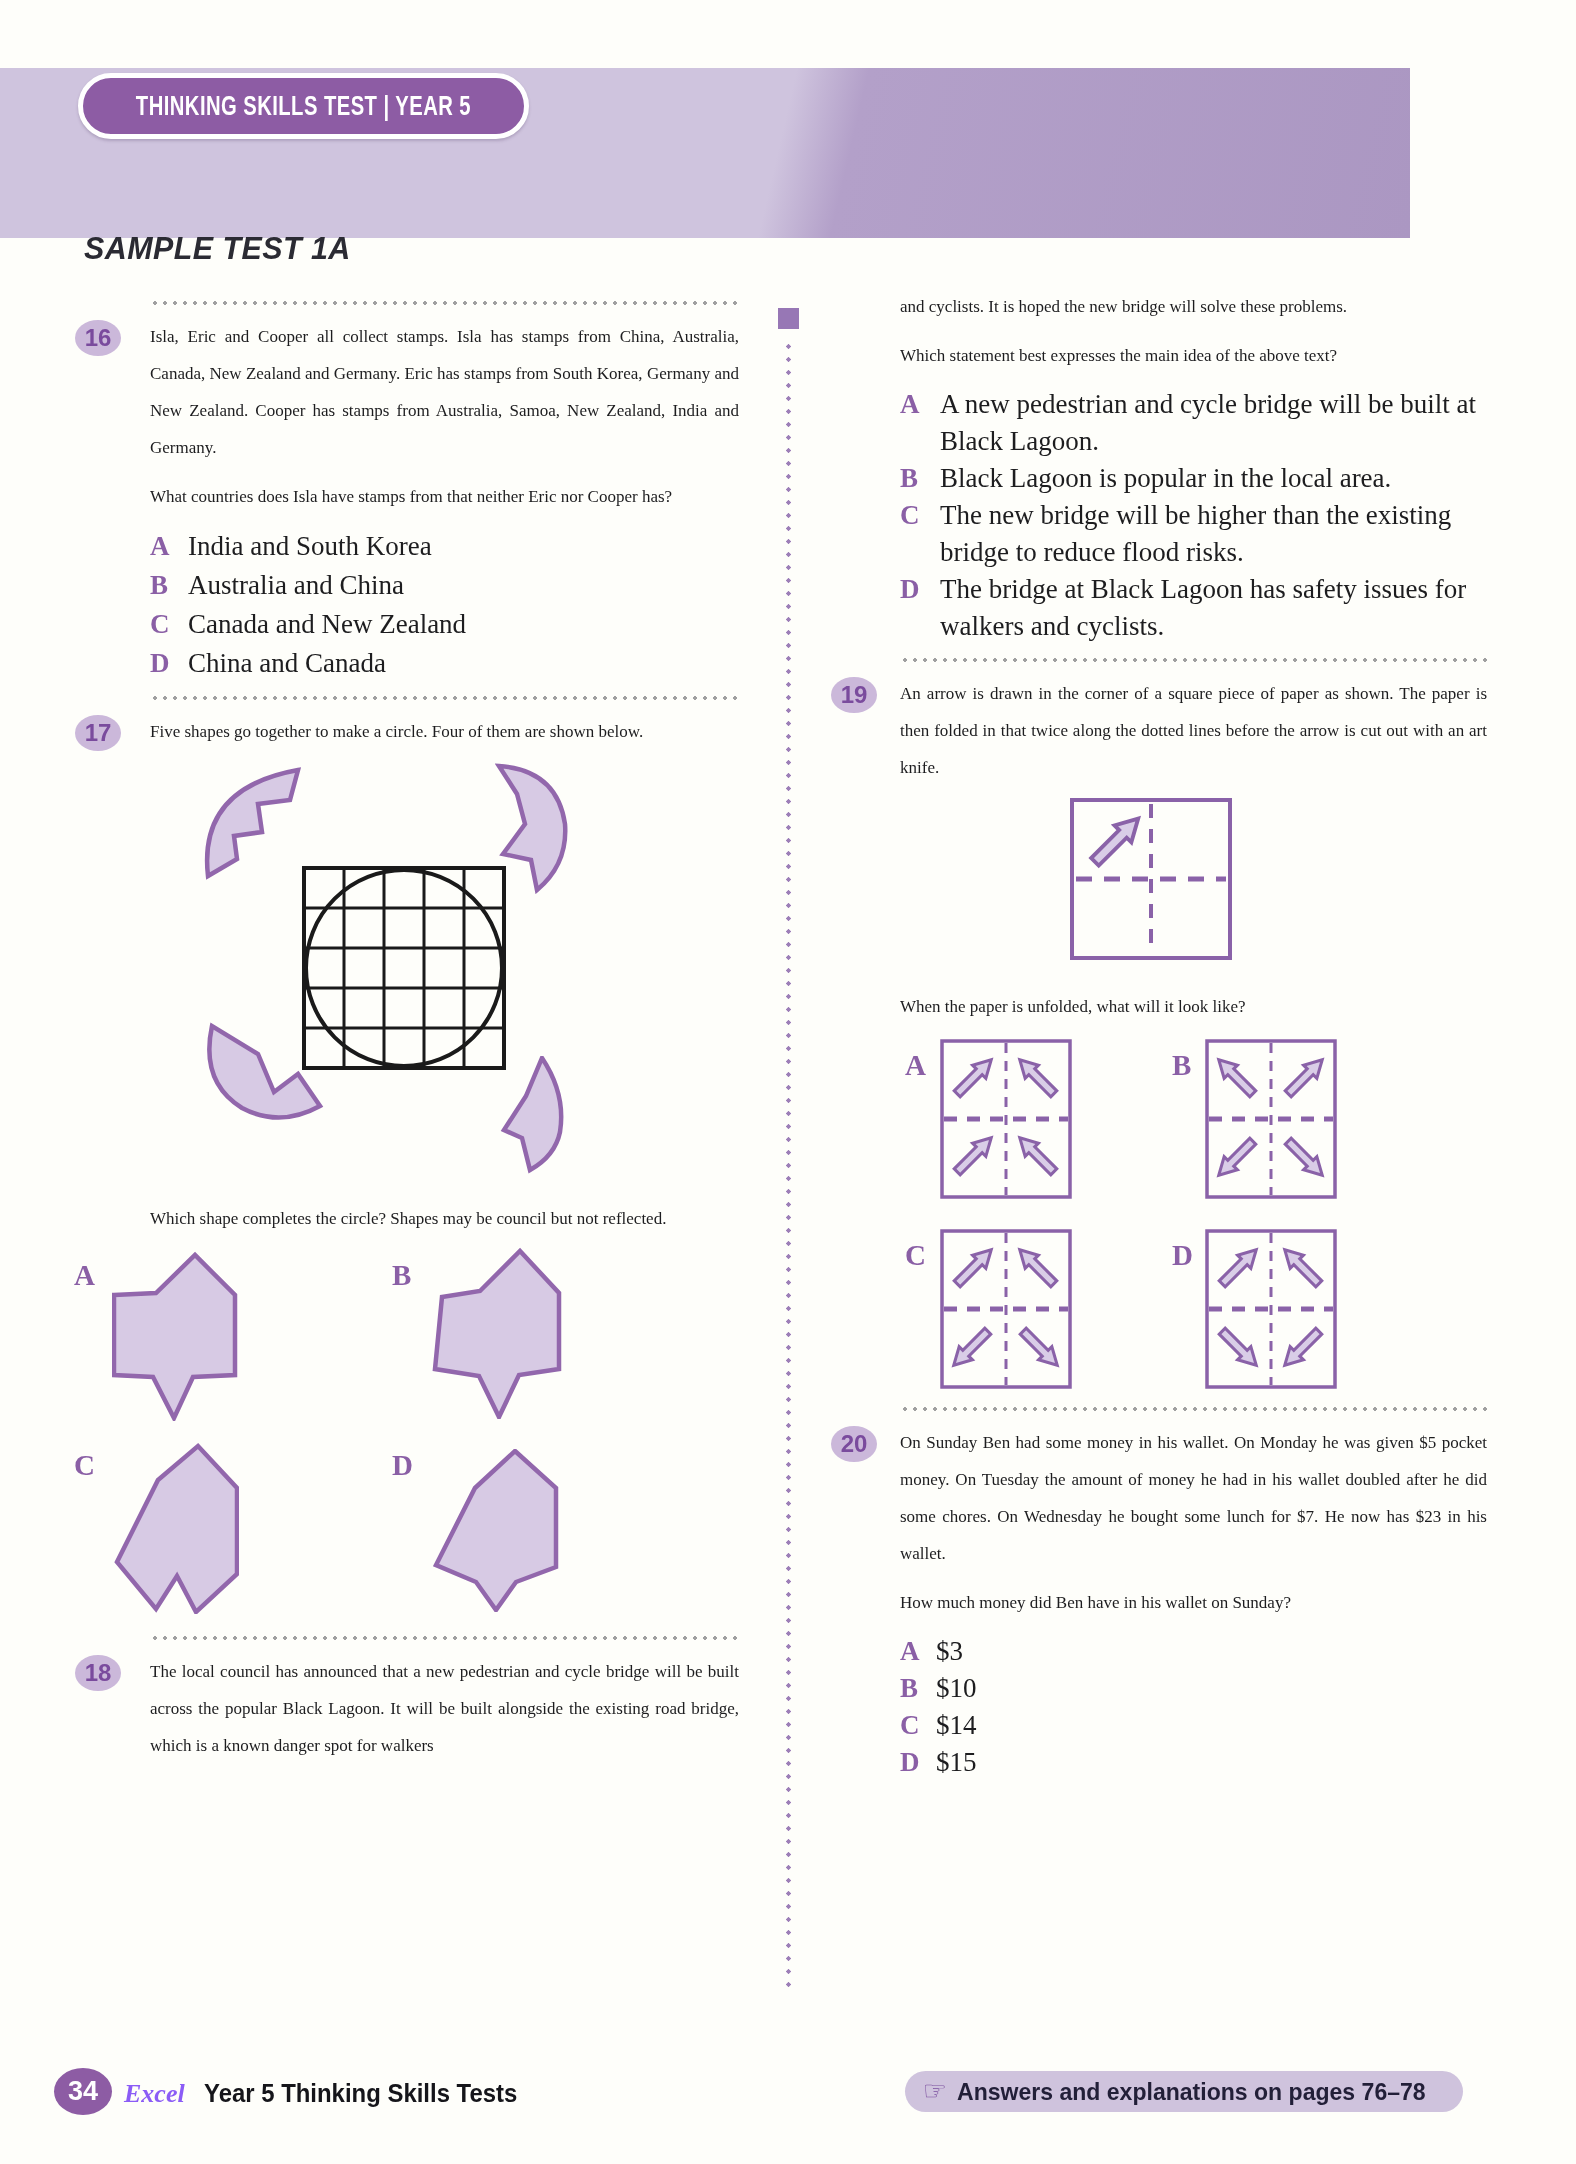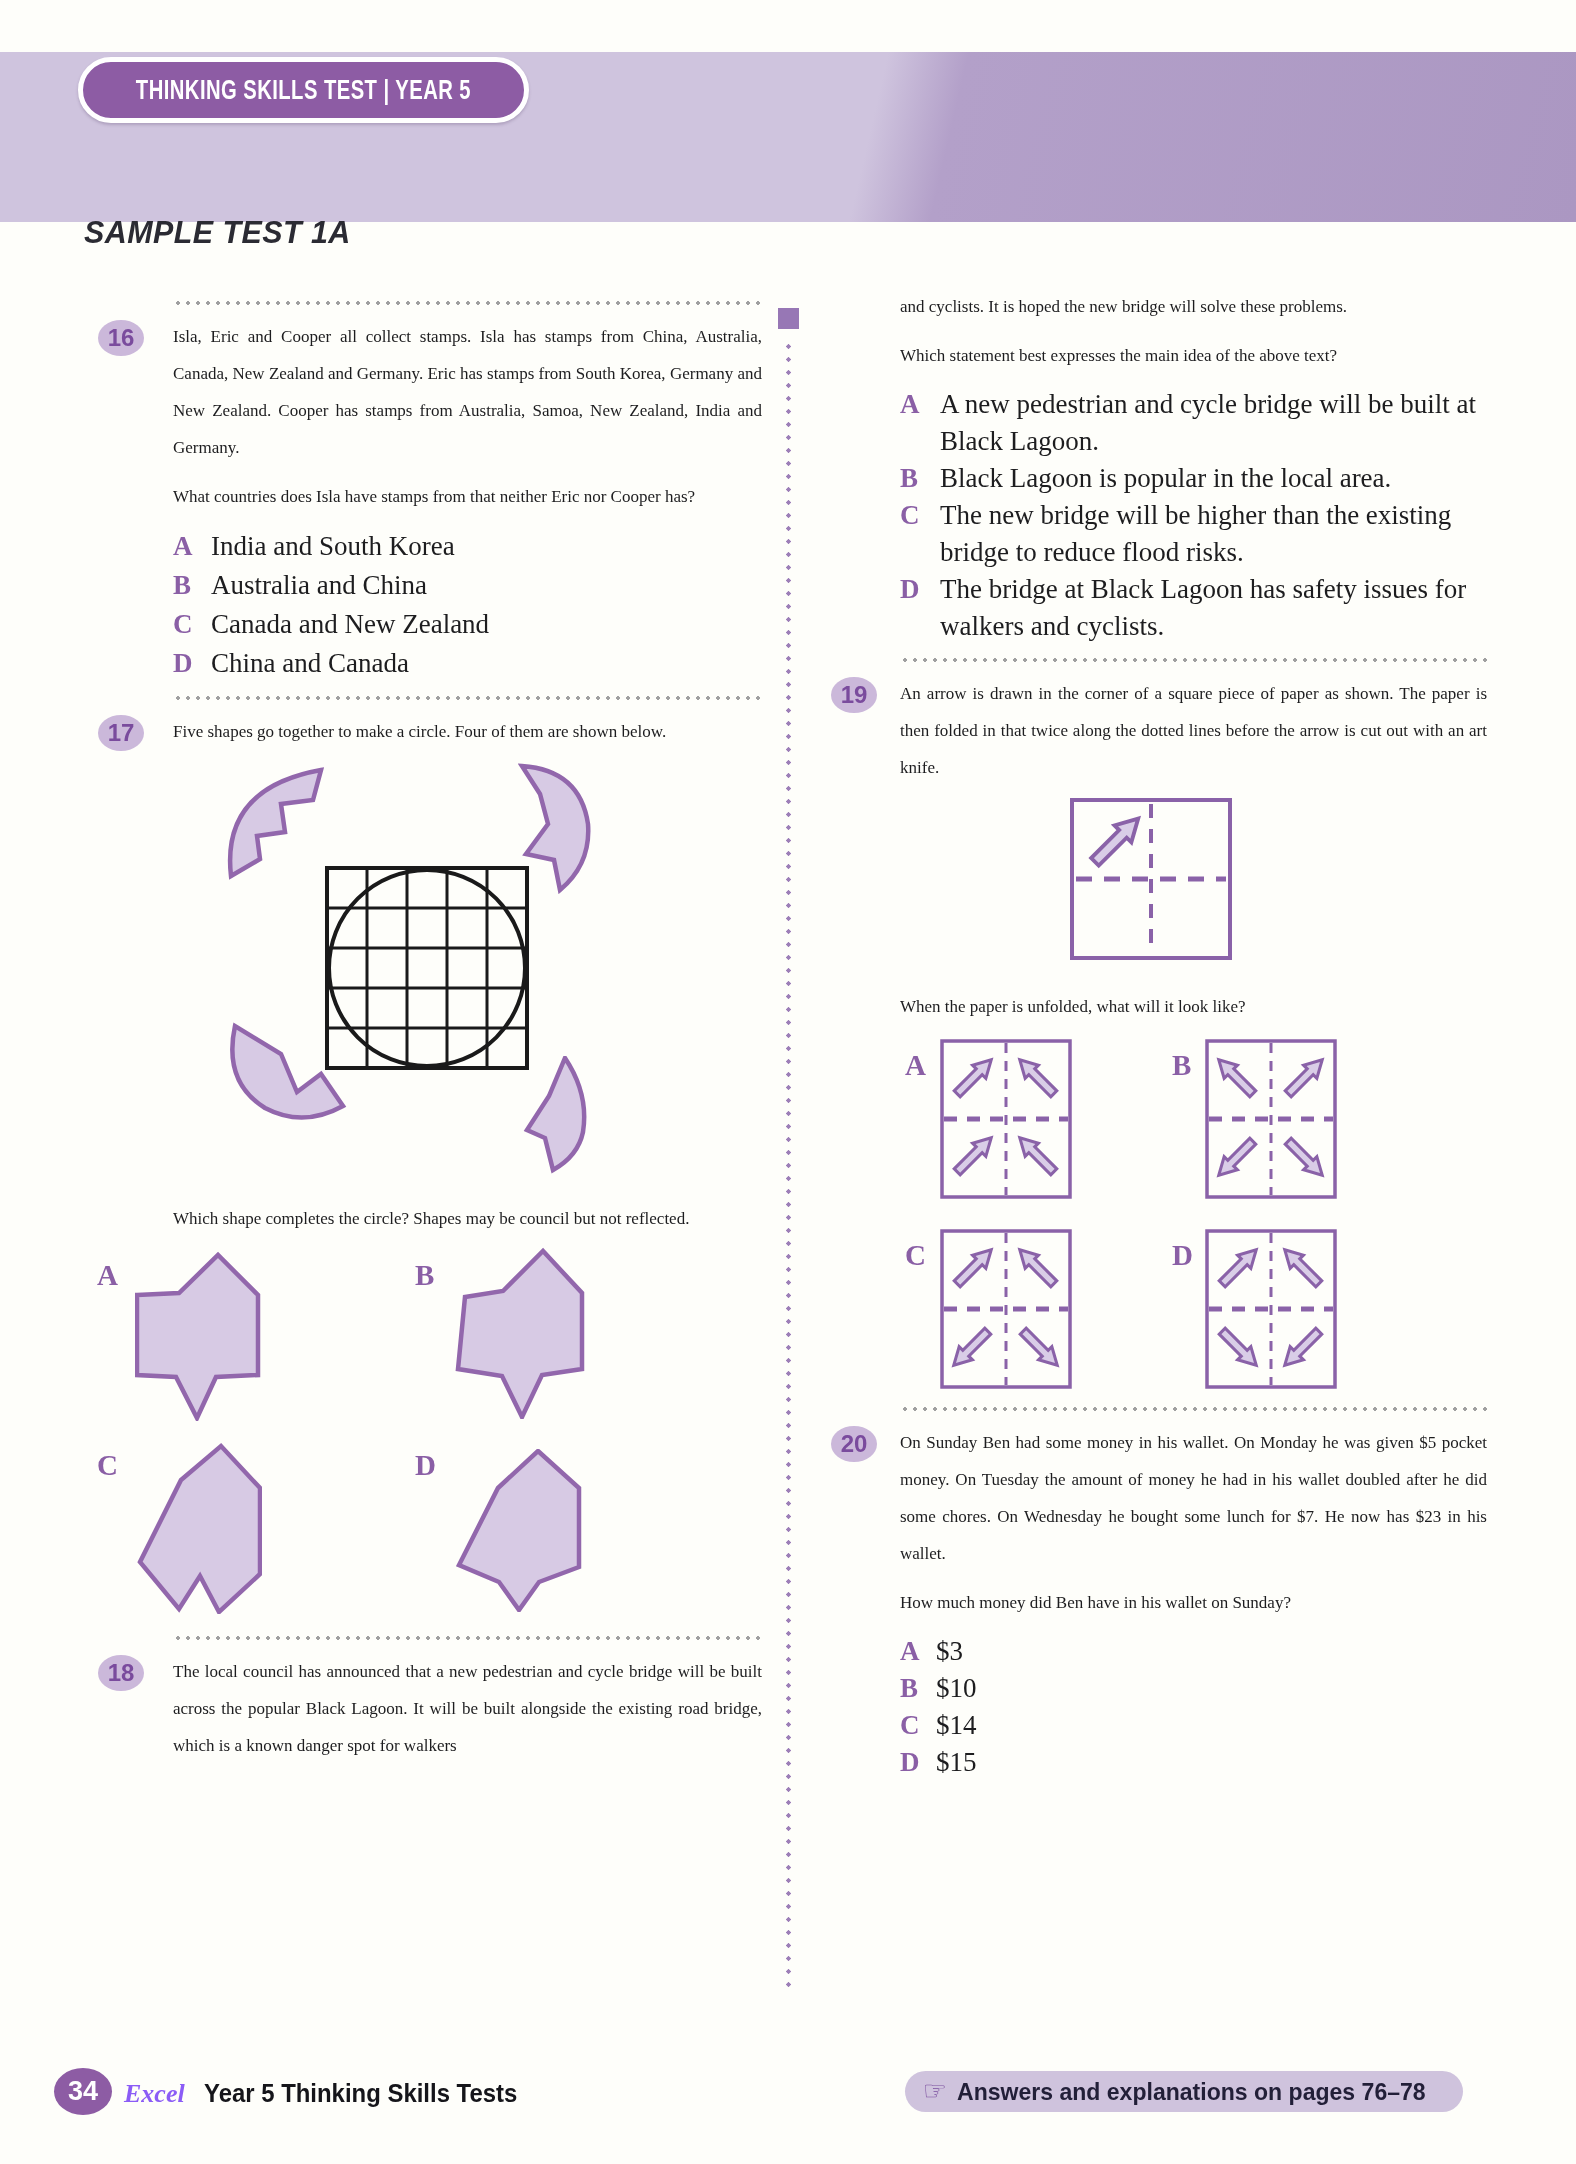--- a/index.html
+++ b/index.html
@@ -1,31 +1,31 @@
 <!DOCTYPE html>
 <html><head>
 <meta charset="utf-8">
 <style>
   html,body{margin:0;padding:0;background:#e8e8e8;}
   .page{position:relative;width:1576px;height:2164px;background:#fefefa;overflow:hidden;
         font-family:"Liberation Serif",serif;color:#1d1d1f;}
   
-  .band{position:absolute;left:0;top:52px;width:1576px;height:170px;
+  .band{position:absolute;left:0;top:68px;width:1410px;height:170px;
         background:linear-gradient(103deg,#cfc4de 0%,#cfc4de 55%,#b3a0c9 60%,#ab97c2 100%);}
   .tag-pill{position:absolute;left:78px;top:5px;height:56px;padding:0 30px;
         background:#8d5ca4;border:5px solid #ffffff;border-radius:38px;
         display:flex;align-items:center;justify-content:center;box-shadow:0 2px 3px rgba(80,60,100,.25);}
   .tag-text{font-family:"Liberation Sans",sans-serif;font-weight:bold;color:#fff;
         font-size:23px;letter-spacing:.5px;white-space:nowrap;transform:scale(.88,1.18);}
   .sample-title{position:absolute;left:84px;top:162px;font-family:"Liberation Sans",sans-serif;
         font-style:italic;font-weight:bold;font-size:32px;color:#2b2b33;letter-spacing:.5px;
         transform-origin:left;transform:scaleX(.95);}
   
   .col{position:absolute;top:288px;}
-  .col-left{left:90px;width:672px;}
+  .col-left{left:67px;width:672px;}
   .col-right{left:823px;width:664px;}
   .question{position:relative;}
   .col-left .question{padding-left:83px;}
   .col-right .question{padding-left:77px;}
   .q-badge{position:absolute;left:8px;top:2px;width:46px;height:36px;border-radius:50%;
         background:#cbb8da;color:#7a4b9d;font-family:"Liberation Sans",sans-serif;
         font-weight:bold;font-size:24px;display:flex;align-items:center;justify-content:center;}
   .sep{height:6px;margin:12px 0 12px 83px;
         background-image:radial-gradient(circle,#a0a0a0 1.7px,transparent 2px);
         background-size:10px 6px;background-repeat:repeat-x;background-position:0 50%;}

